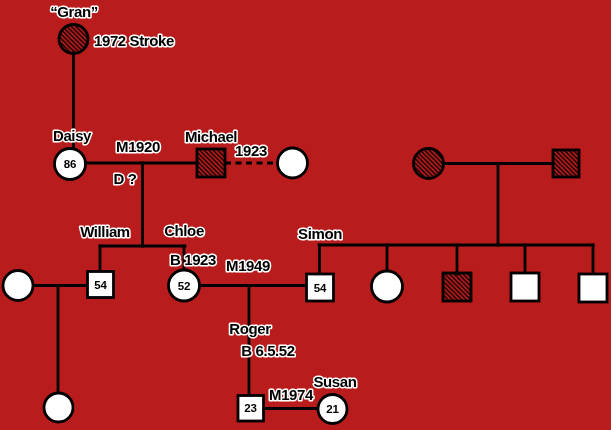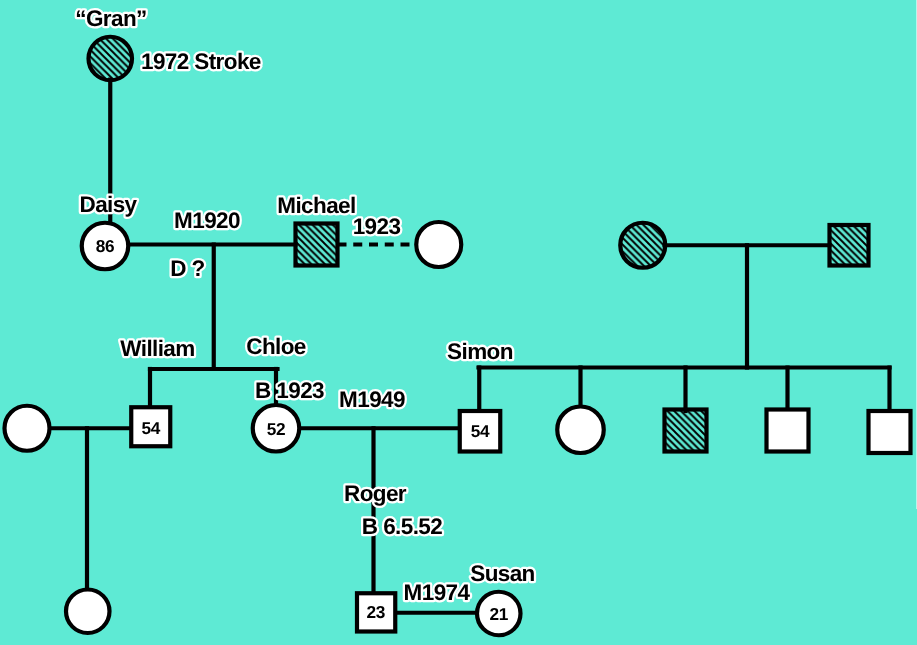--- a/index.html
+++ b/index.html
@@ -7,21 +7,21 @@
     padding: 0;
     width: 611px;
     height: 430px;
     background: #ffffff;
     overflow: hidden;
   }
   .stage {
     position: relative;
     width: 611px;
     height: 430px;
-    background: #5eead4;
+    background: #b91c1c;
   }
   svg {
     display: block;
   }
   svg text {
     font-family: "Liberation Sans", "DejaVu Sans", sans-serif;
     font-weight: bold;
     fill: #000000;
     letter-spacing: -0.4px;
     paint-order: stroke;

